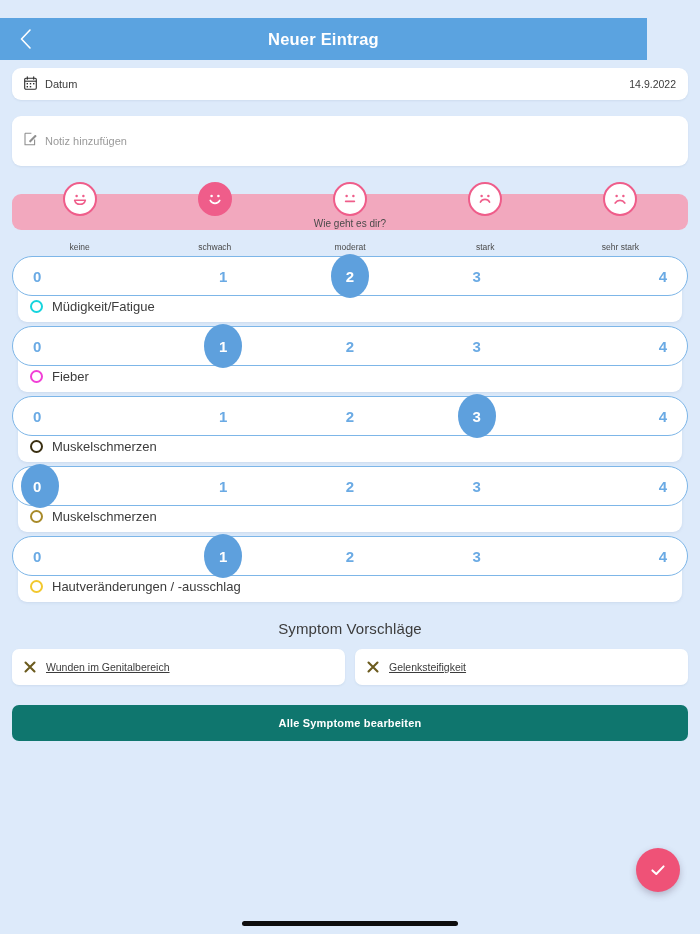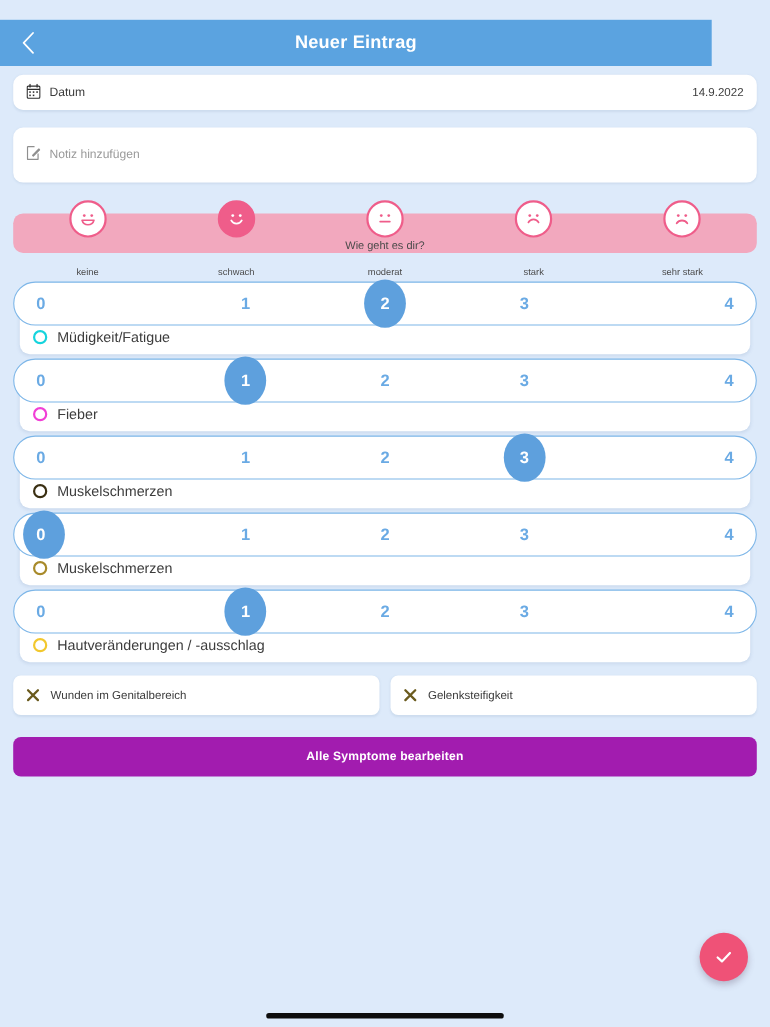--- a/index.html
+++ b/index.html
@@ -125,27 +125,27 @@
   
   .sugg-title {
     text-align: center; font-size: 15px; color: #3c3c3c;
     margin-top: 18px; letter-spacing: .1px;
   }
   .sugg-grid { display: flex; gap: 10px; margin: 12px 12px 0 12px; }
   .sugg-chip {
     flex: 1; height: 36px; background: #ffffff; border-radius: 7px;
     display: flex; align-items: center; padding: 4px 12px;
     box-shadow: 0 1px 2px rgba(90,120,160,.12);
-    font-size: 10.5px; color: #3c3c3c; cursor: pointer;
+    font-size: 10.5px; color: #3c3c3c; cursor: pointer; text-decoration: underline;
   }
   .sugg-chip .xi { margin-right: 10px; display: flex; }
 
   .btn-all {
     margin: 20px 12px 0 12px; height: 36px;
-    background: #a21caf; border-radius: 7px;
+    background: #0f766e; border-radius: 7px;
     display: flex; align-items: center; justify-content: center;
     color: #ffffff; font-size: 11px; font-weight: bold;
     cursor: pointer; letter-spacing: .2px;
   }
 
   
   .fab {
     position: absolute; right: 20px; bottom: 42px;
     width: 44px; height: 44px; border-radius: 50%;
     background: #ef5277;
@@ -385,20 +385,21 @@
             <div class="tick">
               <span>3</span>
             </div>
             <div class="tick last">
               <span>4</span>
             </div>
           </div>
         </div>
       </div>
 
+    <div class="sugg-title">Symptom Vorschläge</div>
     <div class="sugg-grid">
       <div class="sugg-chip">
         <span class="xi">
           <svg width="12" height="12" viewBox="0 0 12 12">
             <path d="M1.5 1.5 L10.5 10.5 M10.5 1.5 L1.5 10.5" stroke="#6b5b1e" stroke-width="2.1" stroke-linecap="round"></path>
           </svg>
         </span>
         <span>Wunden im Genitalbereich</span>
       </div>
       <div class="sugg-chip">

